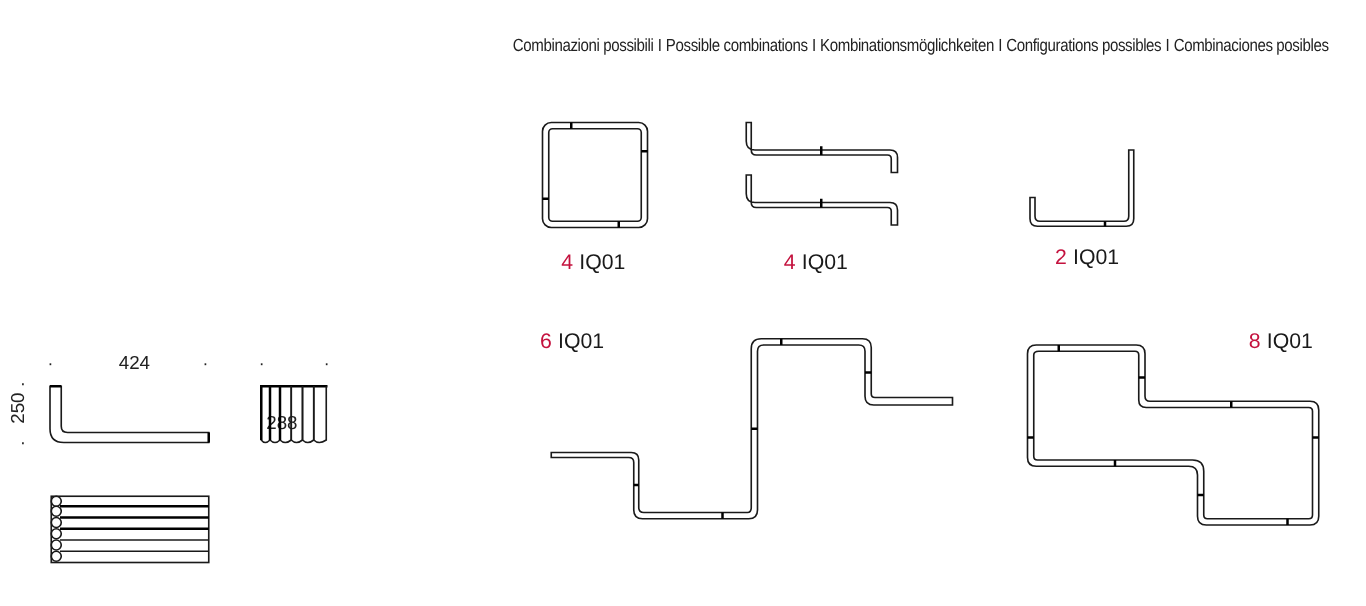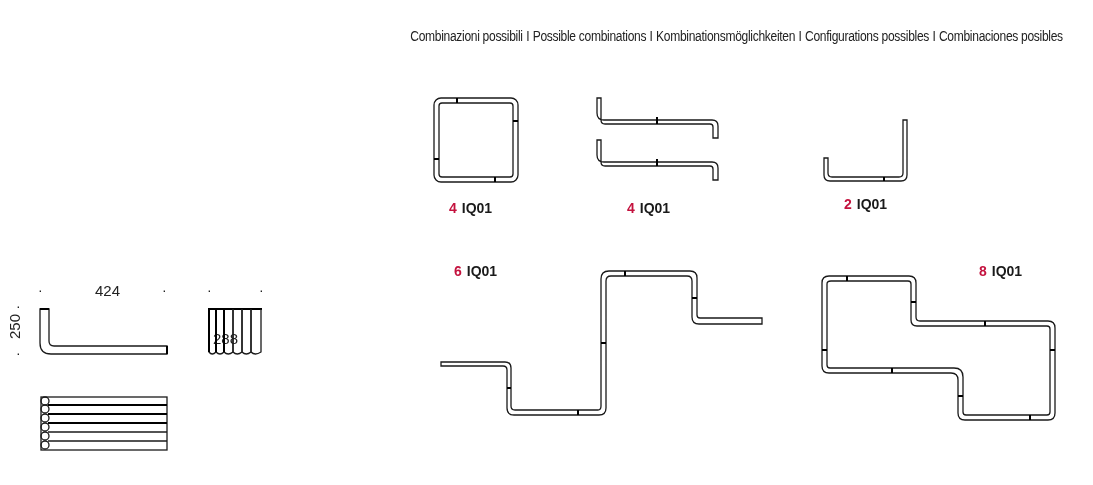--- a/index.html
+++ b/index.html
@@ -2,21 +2,21 @@
 <html><head>
   <meta charset="utf-8">
   <style>
     html, body { margin: 0; padding: 0; background: #ffffff; }
     body { width: 1093px; height: 485px; position: relative; overflow: hidden;
            font-family: "Liberation Sans", sans-serif; color: #1a1a1a; }
     .header { position: absolute; top: 28px; right: 30px; font-size: 14px;
               letter-spacing: -0.35px; color: #222; white-space: nowrap;
               transform: scaleX(0.86); transform-origin: right center; }
     .header .sep { margin: 0 4px; }
-    .label { position: absolute; font-size: 14px; font-weight: bold; color: #1a1a1a; white-space: nowrap; }
+    .label { position: absolute; font-size: 17px; font-weight: normal; color: #1a1a1a; white-space: nowrap; }
     .label .count { color: #c4123e; margin-right: 5px; }
     .dim { position: absolute; font-size: 15px; color: #222; white-space: nowrap; }
     .dot { position: absolute; font-size: 14px; color: #222; }
     svg.drawing { position: absolute; left: 0; top: 0; overflow: visible; }
     .tube { fill: none; stroke: #1a1a1a; stroke-width: 1.3; }
     .tick { stroke: #000; stroke-width: 2; }
   </style>
 </head>
 <body>
 
@@ -38,24 +38,24 @@
 
 <div class="label" style="left:449px; top:200px;">
   <span class="count">4</span><span>IQ01</span>
 </div>
 <div class="label" style="left:627px; top:200px;">
   <span class="count">4</span><span>IQ01</span>
 </div>
 <div class="label" style="left:844px; top:196px;">
   <span class="count">2</span><span>IQ01</span>
 </div>
-<div class="label" style="left:454px; top:263px;">
+<div class="label" style="left:432px; top:263px;">
   <span class="count">6</span><span>IQ01</span>
 </div>
-<div class="label" style="left:979px; top:263px;">
+<div class="label" style="left:999px; top:263px;">
   <span class="count">8</span><span>IQ01</span>
 </div>
 
 <svg class="drawing" width="1093" height="485" viewBox="0 0 1093 485">
 
   <g>
     <path class="tube" d="M40 309 L40 343 Q40 354 51 354 L167 354 L167 346 L54 346 Q49 346 49 341 L49 309 Z"></path>
     <line class="tick" x1="40" y1="309" x2="49" y2="309"></line>
     <line class="tick" x1="167" y1="346" x2="167" y2="354"></line>
   </g>

